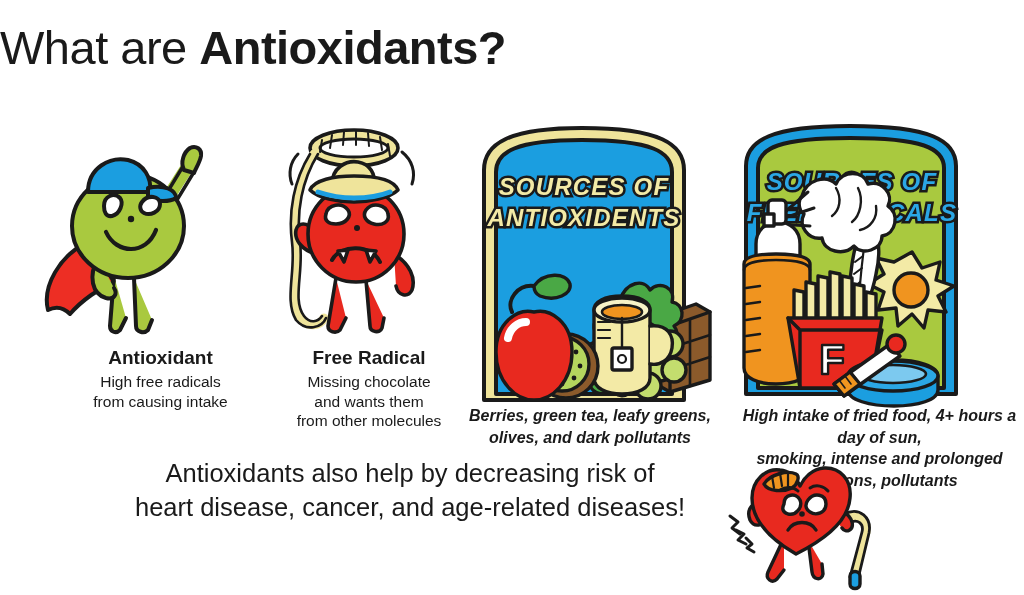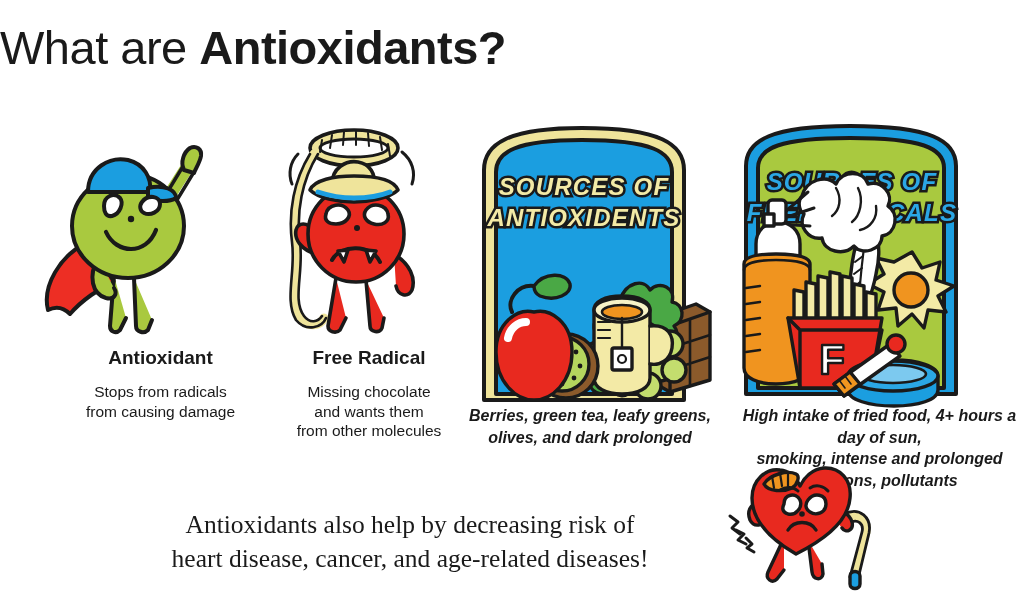--- a/index.html
+++ b/index.html
@@ -37,21 +37,21 @@
 
   
   .label-block {
     position: absolute;
     text-align: center;
   }
   .label-block .lbl-title {
     font-size: 19px;
     font-weight: 700;
     line-height: 1.25;
-    margin-bottom: 12px;
+    margin-bottom: 2px;
   }
   .label-block .lbl-desc {
     font-size: 15.5px;
     font-weight: 400;
     line-height: 1.28;
   }
   #label-antioxidant { left: 42px;  top: 346px; width: 237px; }
   #label-freeradical { left: 264px; top: 346px; width: 210px; }
 
   
@@ -64,27 +64,26 @@
     line-height: 1.35;
     color: #1a1a1a;
   }
   #caption-antioxidants { left: 465px; top: 405px; width: 250px; }
   #caption-freeradicals { left: 732px; top: 405px; width: 295px; }
 
   
   .bottom-text {
     position: absolute;
     left: 90px;
-    top: 508px;
+    top: 457px;
     width: 640px;
     text-align: center;
     font-size: 25.5px;
     font-weight: 400;
     line-height: 1.33;
-    font-family: Liberation Serif, serif;
   }
 
   
   .art { position: absolute; }
   #art-antioxidant-hero { left: 30px;  top: 118px; width: 205px; height: 225px; }
   #art-free-radical     { left: 270px; top: 118px; width: 180px; height: 225px; }
   #art-panel-antiox     { left: 470px; top: 122px; width: 245px; height: 282px; }
   #art-panel-radicals   { left: 730px; top: 122px; width: 268px; height: 282px; }
   #art-sick-heart       { left: 722px; top: 442px; width: 160px; height: 152px; }
 
@@ -127,22 +126,22 @@
         <path d="M112 84 C118 76 130 78 130 86 C130 94 120 98 114 95 C110 93 109 88 112 84 Z" fill="#ffffff"></path>
         <circle cx="101" cy="101" r="3.2" fill="#1a1a1a" stroke="none"></circle>
 
         <path d="M76 114 C86 136 116 138 126 112" stroke-width="4.2"></path>
       </g>
     </svg>
   </div>
 
   <div class="label-block" id="label-antioxidant">
     <div class="lbl-title">Antioxidant</div>
-    <div class="lbl-desc">Stops from radicals</div>
-    <div class="lbl-desc">from causing damage</div>
+    <div class="lbl-desc">High free radicals</div>
+    <div class="lbl-desc">from causing intake</div>
   </div>
 
   <div class="art" id="art-free-radical">
     <svg viewBox="0 0 180 225" width="180" height="225">
       <g fill="none" stroke="#1a1a1a" stroke-width="3.6" stroke-linecap="round" stroke-linejoin="round">
 
         <path d="M28 36 C20 44 18 56 22 66" stroke-width="3"></path>
         <path d="M132 34 C142 42 146 54 142 66" stroke-width="3"></path>
 
         <ellipse cx="84" cy="30" rx="44" ry="18" fill="#efe49b"></ellipse>
@@ -261,21 +260,21 @@
           <path d="M64 164 C74 150 96 150 100 162 C102 172 86 180 70 174 C66 172 64 168 64 164 Z" fill="#4aa845"></path>
           <path d="M26 230 C26 200 48 186 64 190 C80 186 102 200 102 230 C102 260 82 278 64 278 C46 278 26 260 26 230 Z" fill="#e8291f"></path>
           <path d="M38 216 C40 206 48 200 56 200" stroke="#ffffff" stroke-width="8" fill="none" stroke-linecap="round"></path>
         </g>
       </g>
     </svg>
   </div>
 
   <div class="panel-caption" id="caption-antioxidants">
     <div>Berries, green tea, leafy greens,</div>
-    <div>olives, and dark prolonged</div>
+    <div>olives, and dark pollutants</div>
   </div>
 
   <div class="art" id="art-panel-radicals">
     <svg viewBox="0 0 268 282" width="268" height="282">
 
       <g stroke="#1a1a1a" stroke-width="4" stroke-linejoin="round">
         <path d="M16 272 L16 44 C16 18 42 4 120 4 C200 4 226 18 226 44 L226 272 Z" fill="#1b9ee0"></path>
         <path d="M28 266 L28 46 C28 26 50 16 120 16 C192 16 214 26 214 46 L214 266 Z" fill="#a9c93f"></path>
       </g>
 

